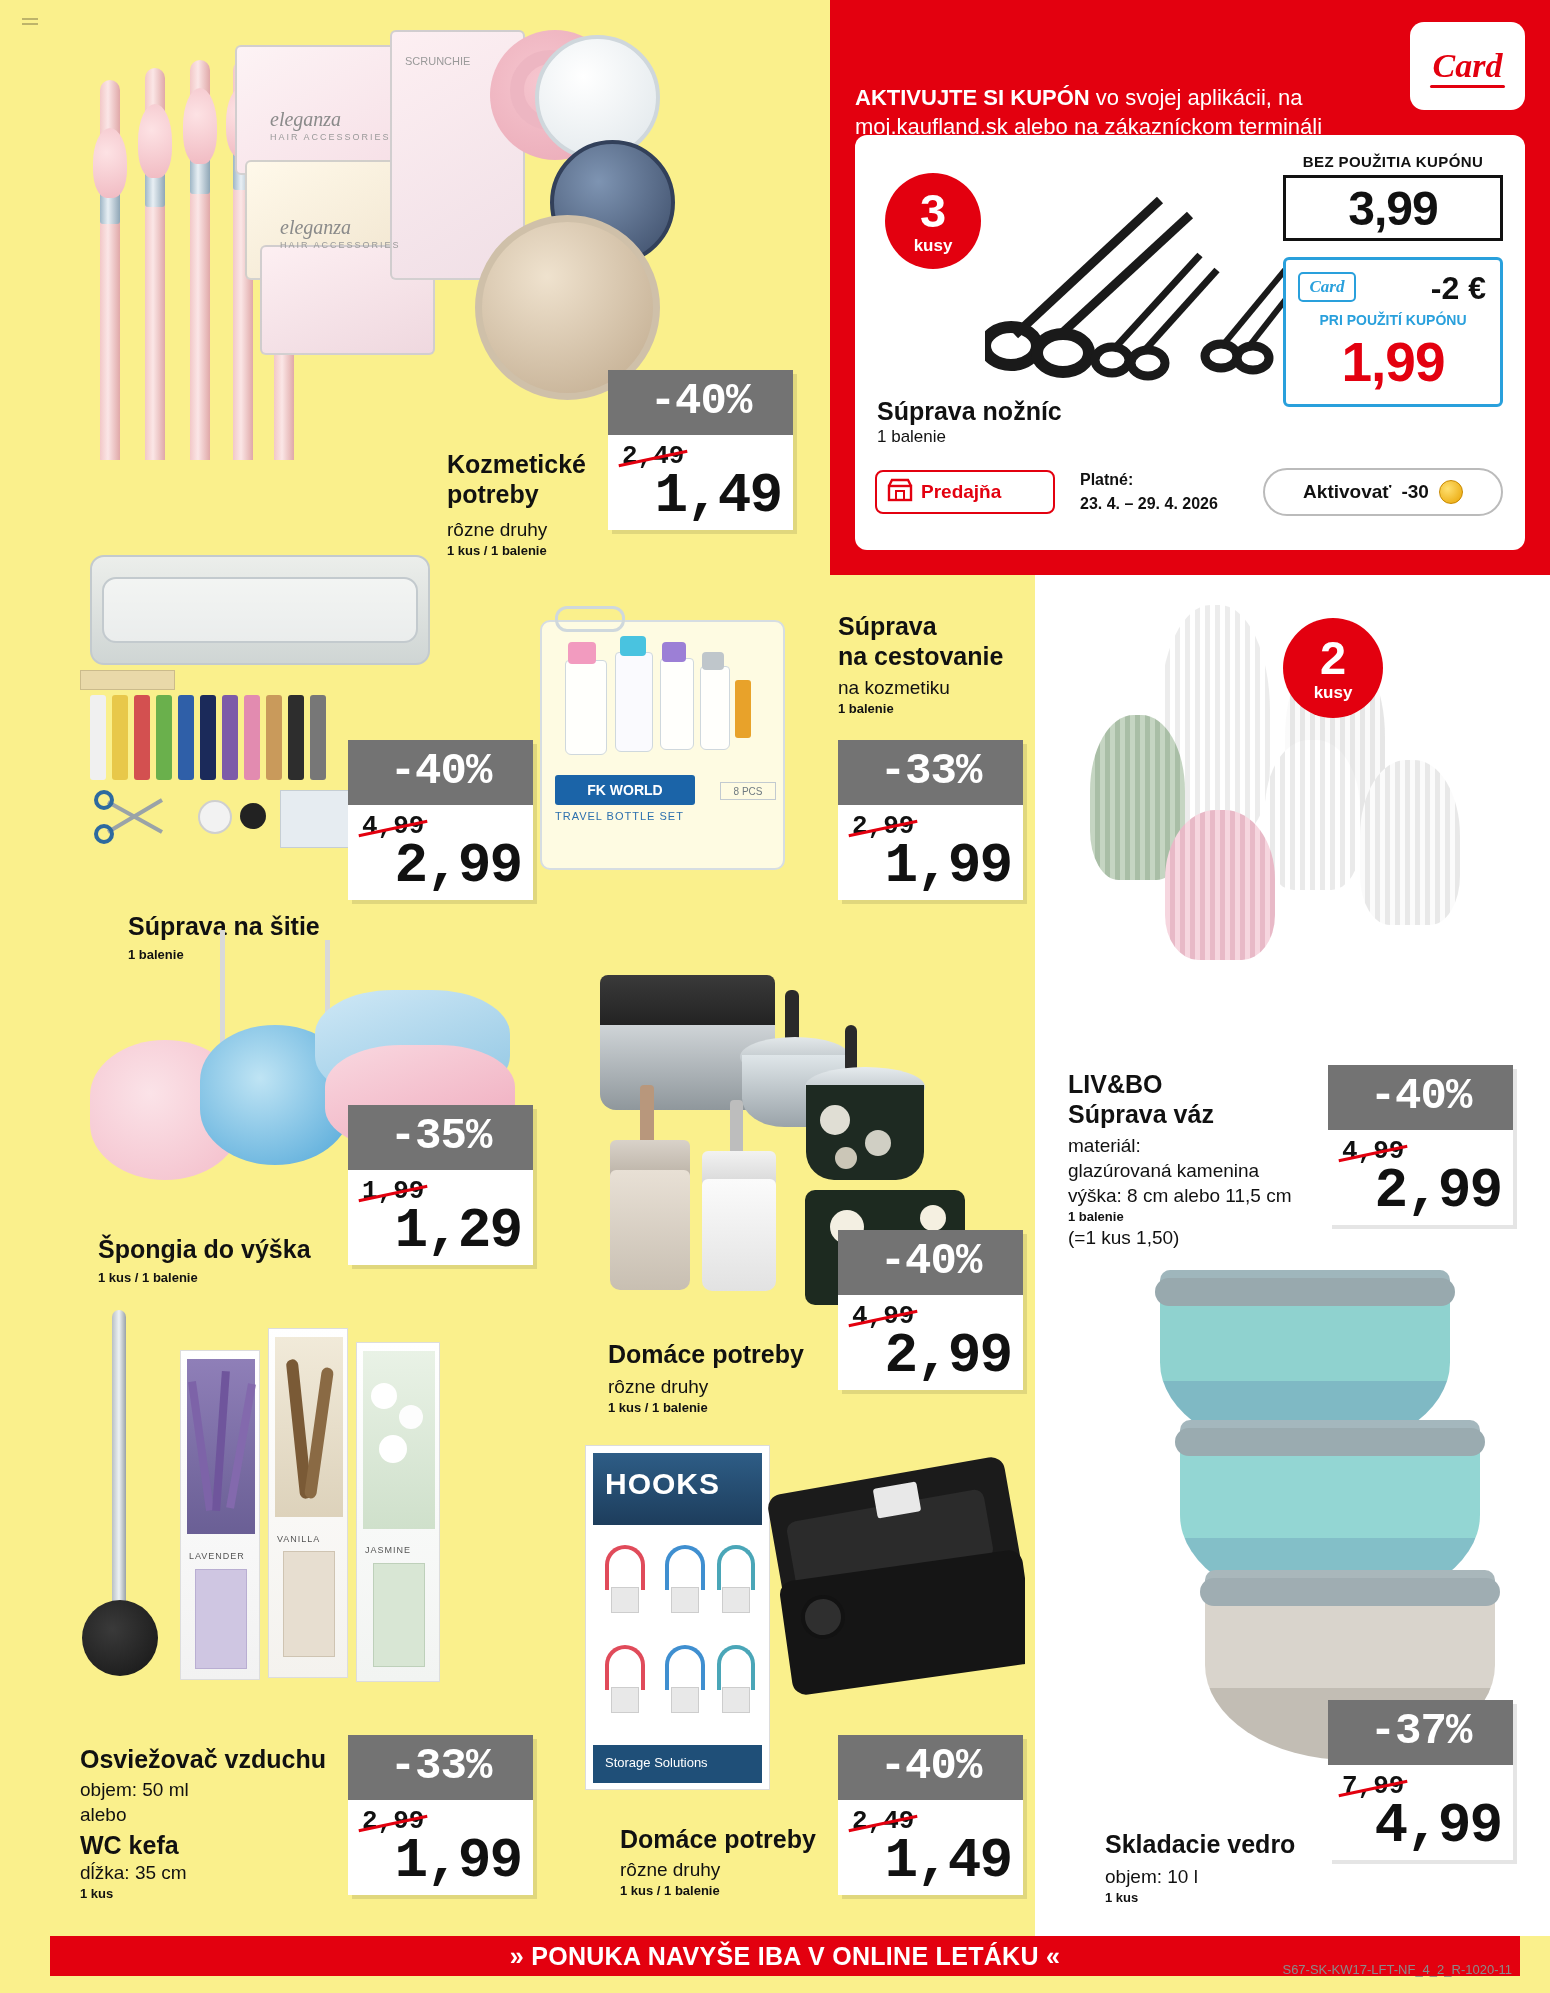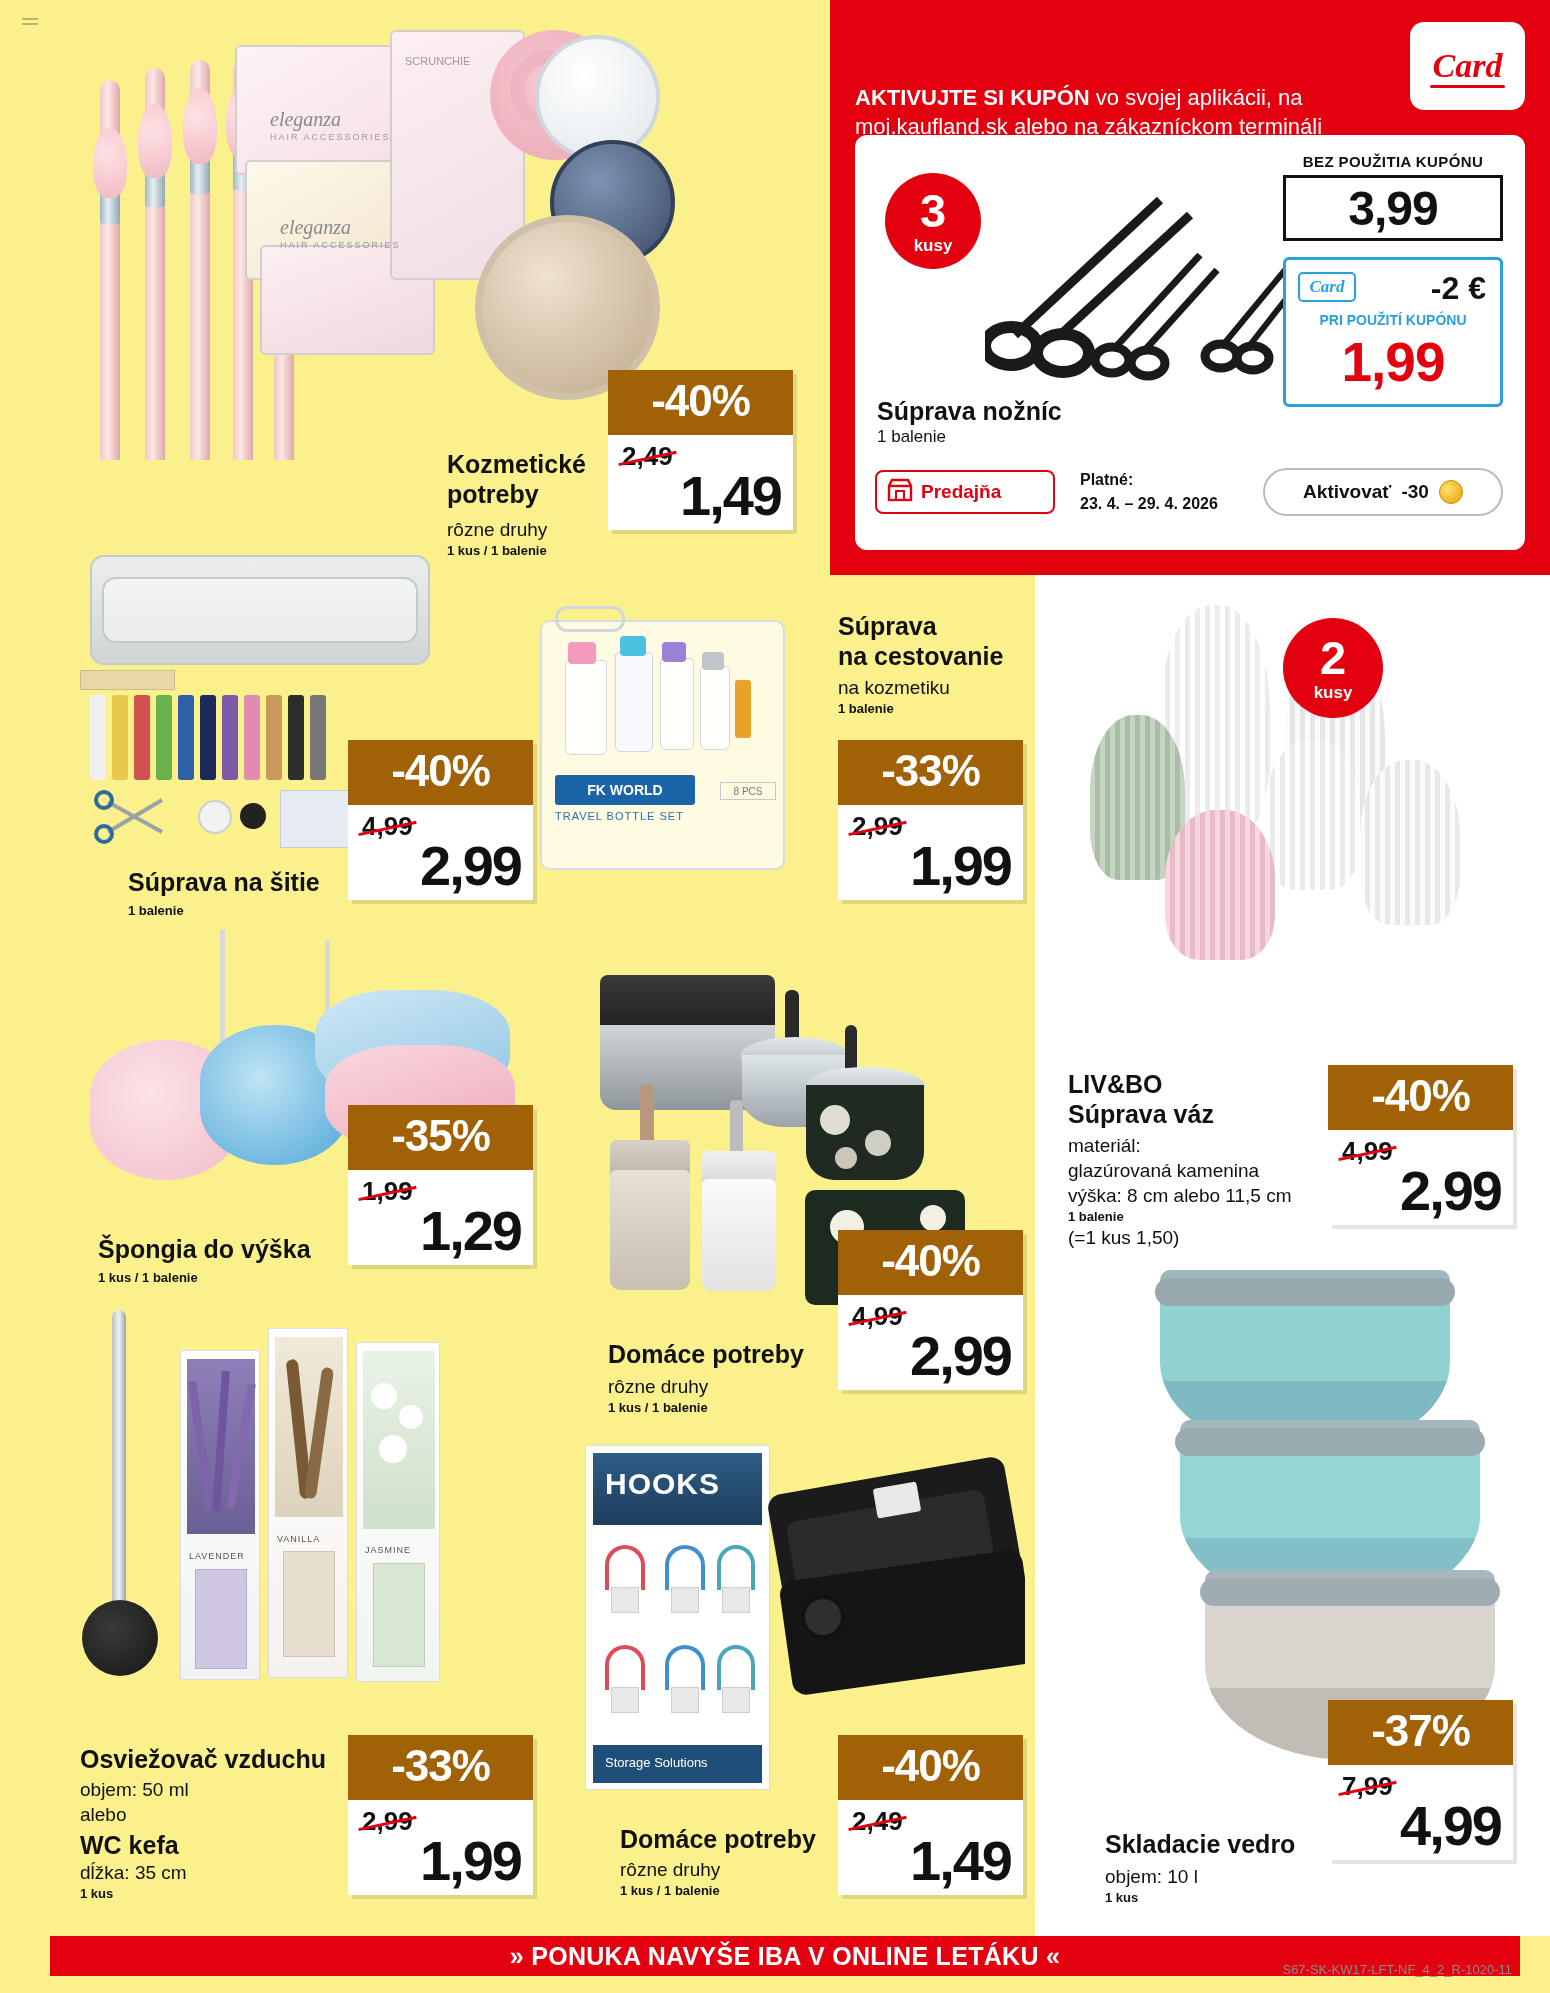--- a/index.html
+++ b/index.html
@@ -114,22 +114,23 @@
   }
   .aktivovat .lbl { font-size: 19px; font-weight: bold; color: #111; }
   .aktivovat .pts { font-size: 19px; font-weight: bold; color: #111; }
   .coin {
     width: 24px; height: 24px; border-radius: 50%;
     background: radial-gradient(circle at 35% 35%, #FFE070, #E8A200);
     border: 1px solid #C98A00;
   }
   
   .pricebox {
-    position: absolute; background: #a16207; color: #fff;
+    position: absolute; background: #737373; color: #fff;
     box-shadow: 4px 4px 0 rgba(0,0,0,.10);
+    font-family: Liberation Mono, monospace;
   }
   .pricebox .disc {
     font-size: 44px; font-weight: bold; text-align: center; letter-spacing: -1px;
     padding-top: 6px;
   }
   .pricebox .white {
     background: #fff; color: #111; position: relative;
   }
   .pricebox .oldp {
     position: absolute; left: 14px; top: 6px; font-size: 26px; font-weight: bold; color: #111;
@@ -377,21 +378,21 @@
         </g>
       <circle cx="14" cy="44" r="8" fill="none" stroke="#2d6a9f" stroke-width="4"></circle>
       <circle cx="14" cy="10" r="8" fill="none" stroke="#2d6a9f" stroke-width="4"></circle>
     </svg>
     <div style="position:absolute;left:118px;top:245px;width:34px;height:34px;border-radius:50%;background:#f2f2f2;border:2px solid #cfcfcf;"></div>
     <div style="position:absolute;left:160px;top:248px;width:26px;height:26px;border-radius:50%;background:#222;"></div>
     <div style="position:absolute;left:200px;top:235px;width:95px;height:58px;background:#e6ecf1;border:1px solid #c6ced4;"></div>
     <div style="position:absolute;left:300px;top:215px;width:26px;height:26px;border-radius:50%;background:#dfe5ea;border:2px solid #b9c2c8;"></div>
     <div style="position:absolute;left:340px;top:210px;width:22px;height:22px;border-radius:50%;background:#cfd7dc;border:2px solid #aab3b9;"></div>
   </div>
-  <div class="ptext" style="left:128px; top:868px; width:300px;">
+  <div class="ptext" style="left:128px; top:912px; width:300px;">
     <div class="name">Súprava na šitie</div>
     <div class="subb" style="margin-top:4px;">1 balenie</div>
   </div>
   <div class="pricebox" style="left:348px; top:740px; width:185px; height:160px;">
     <div class="disc">-40%</div>
     <div class="white" style="position:absolute; left:0; bottom:0; width:100%; height:95px;">
       <div class="oldp">4,99</div>
       <div class="newp">2,99</div>
     </div>
   </div>

